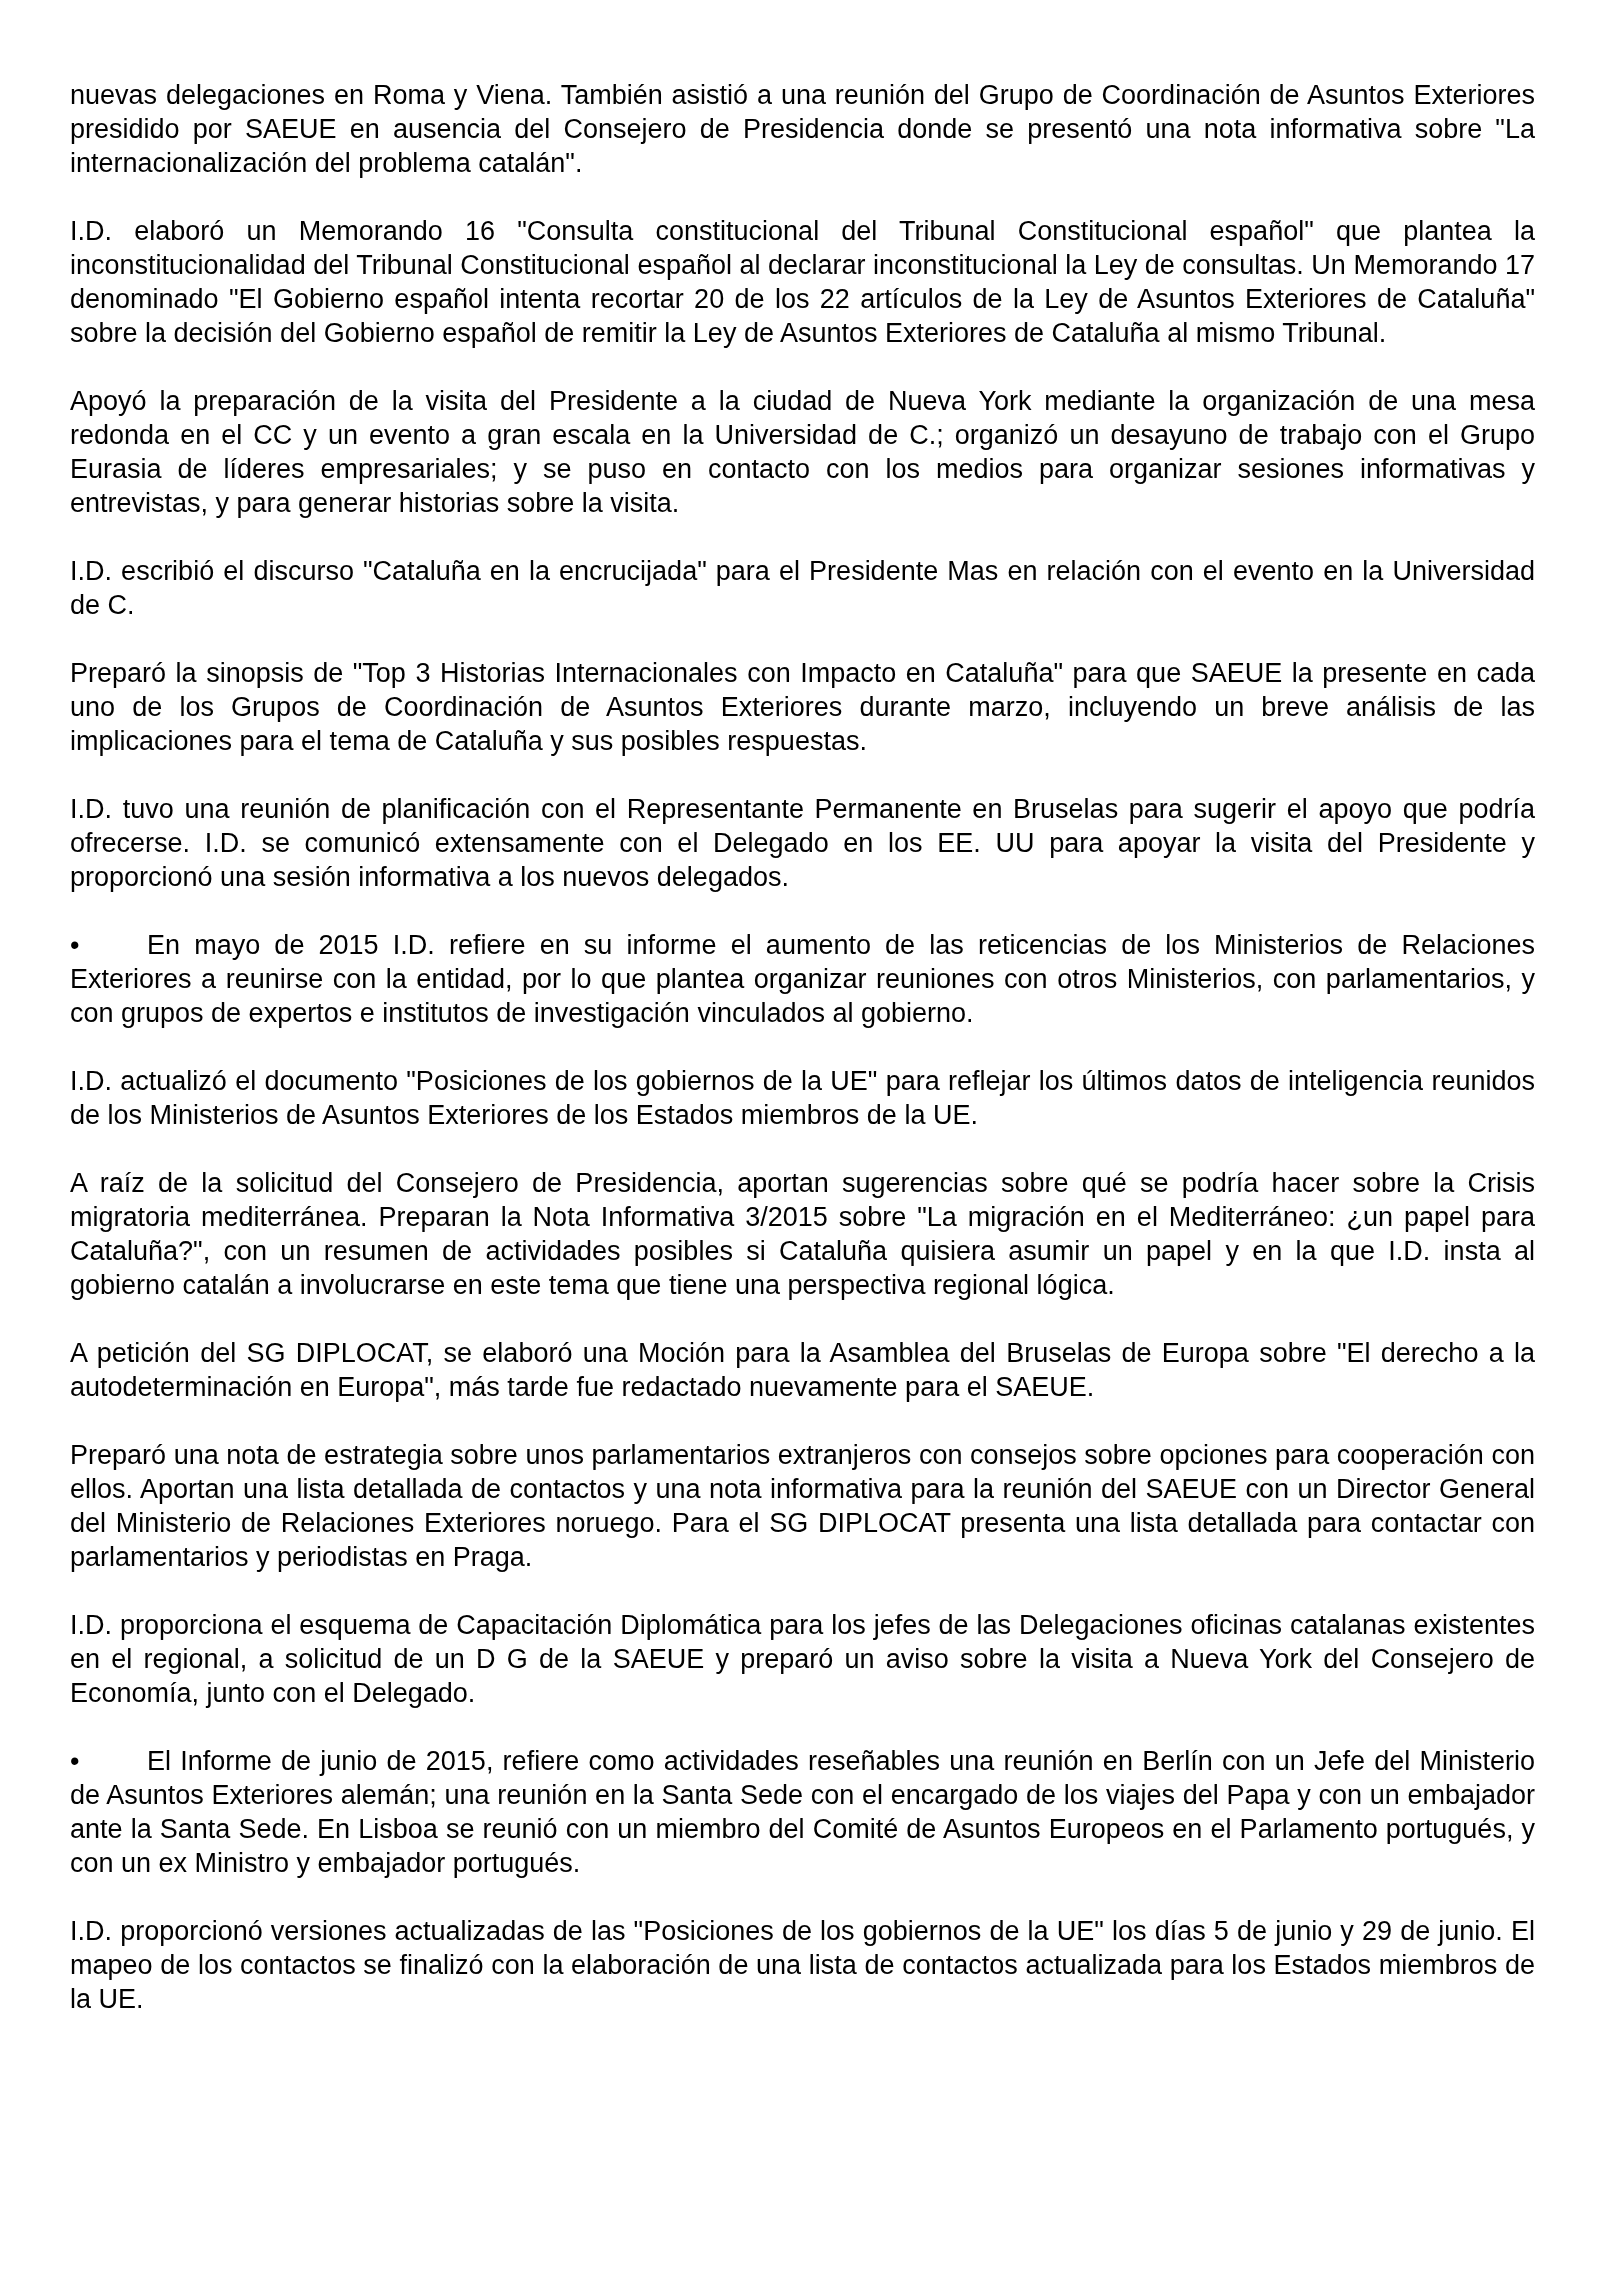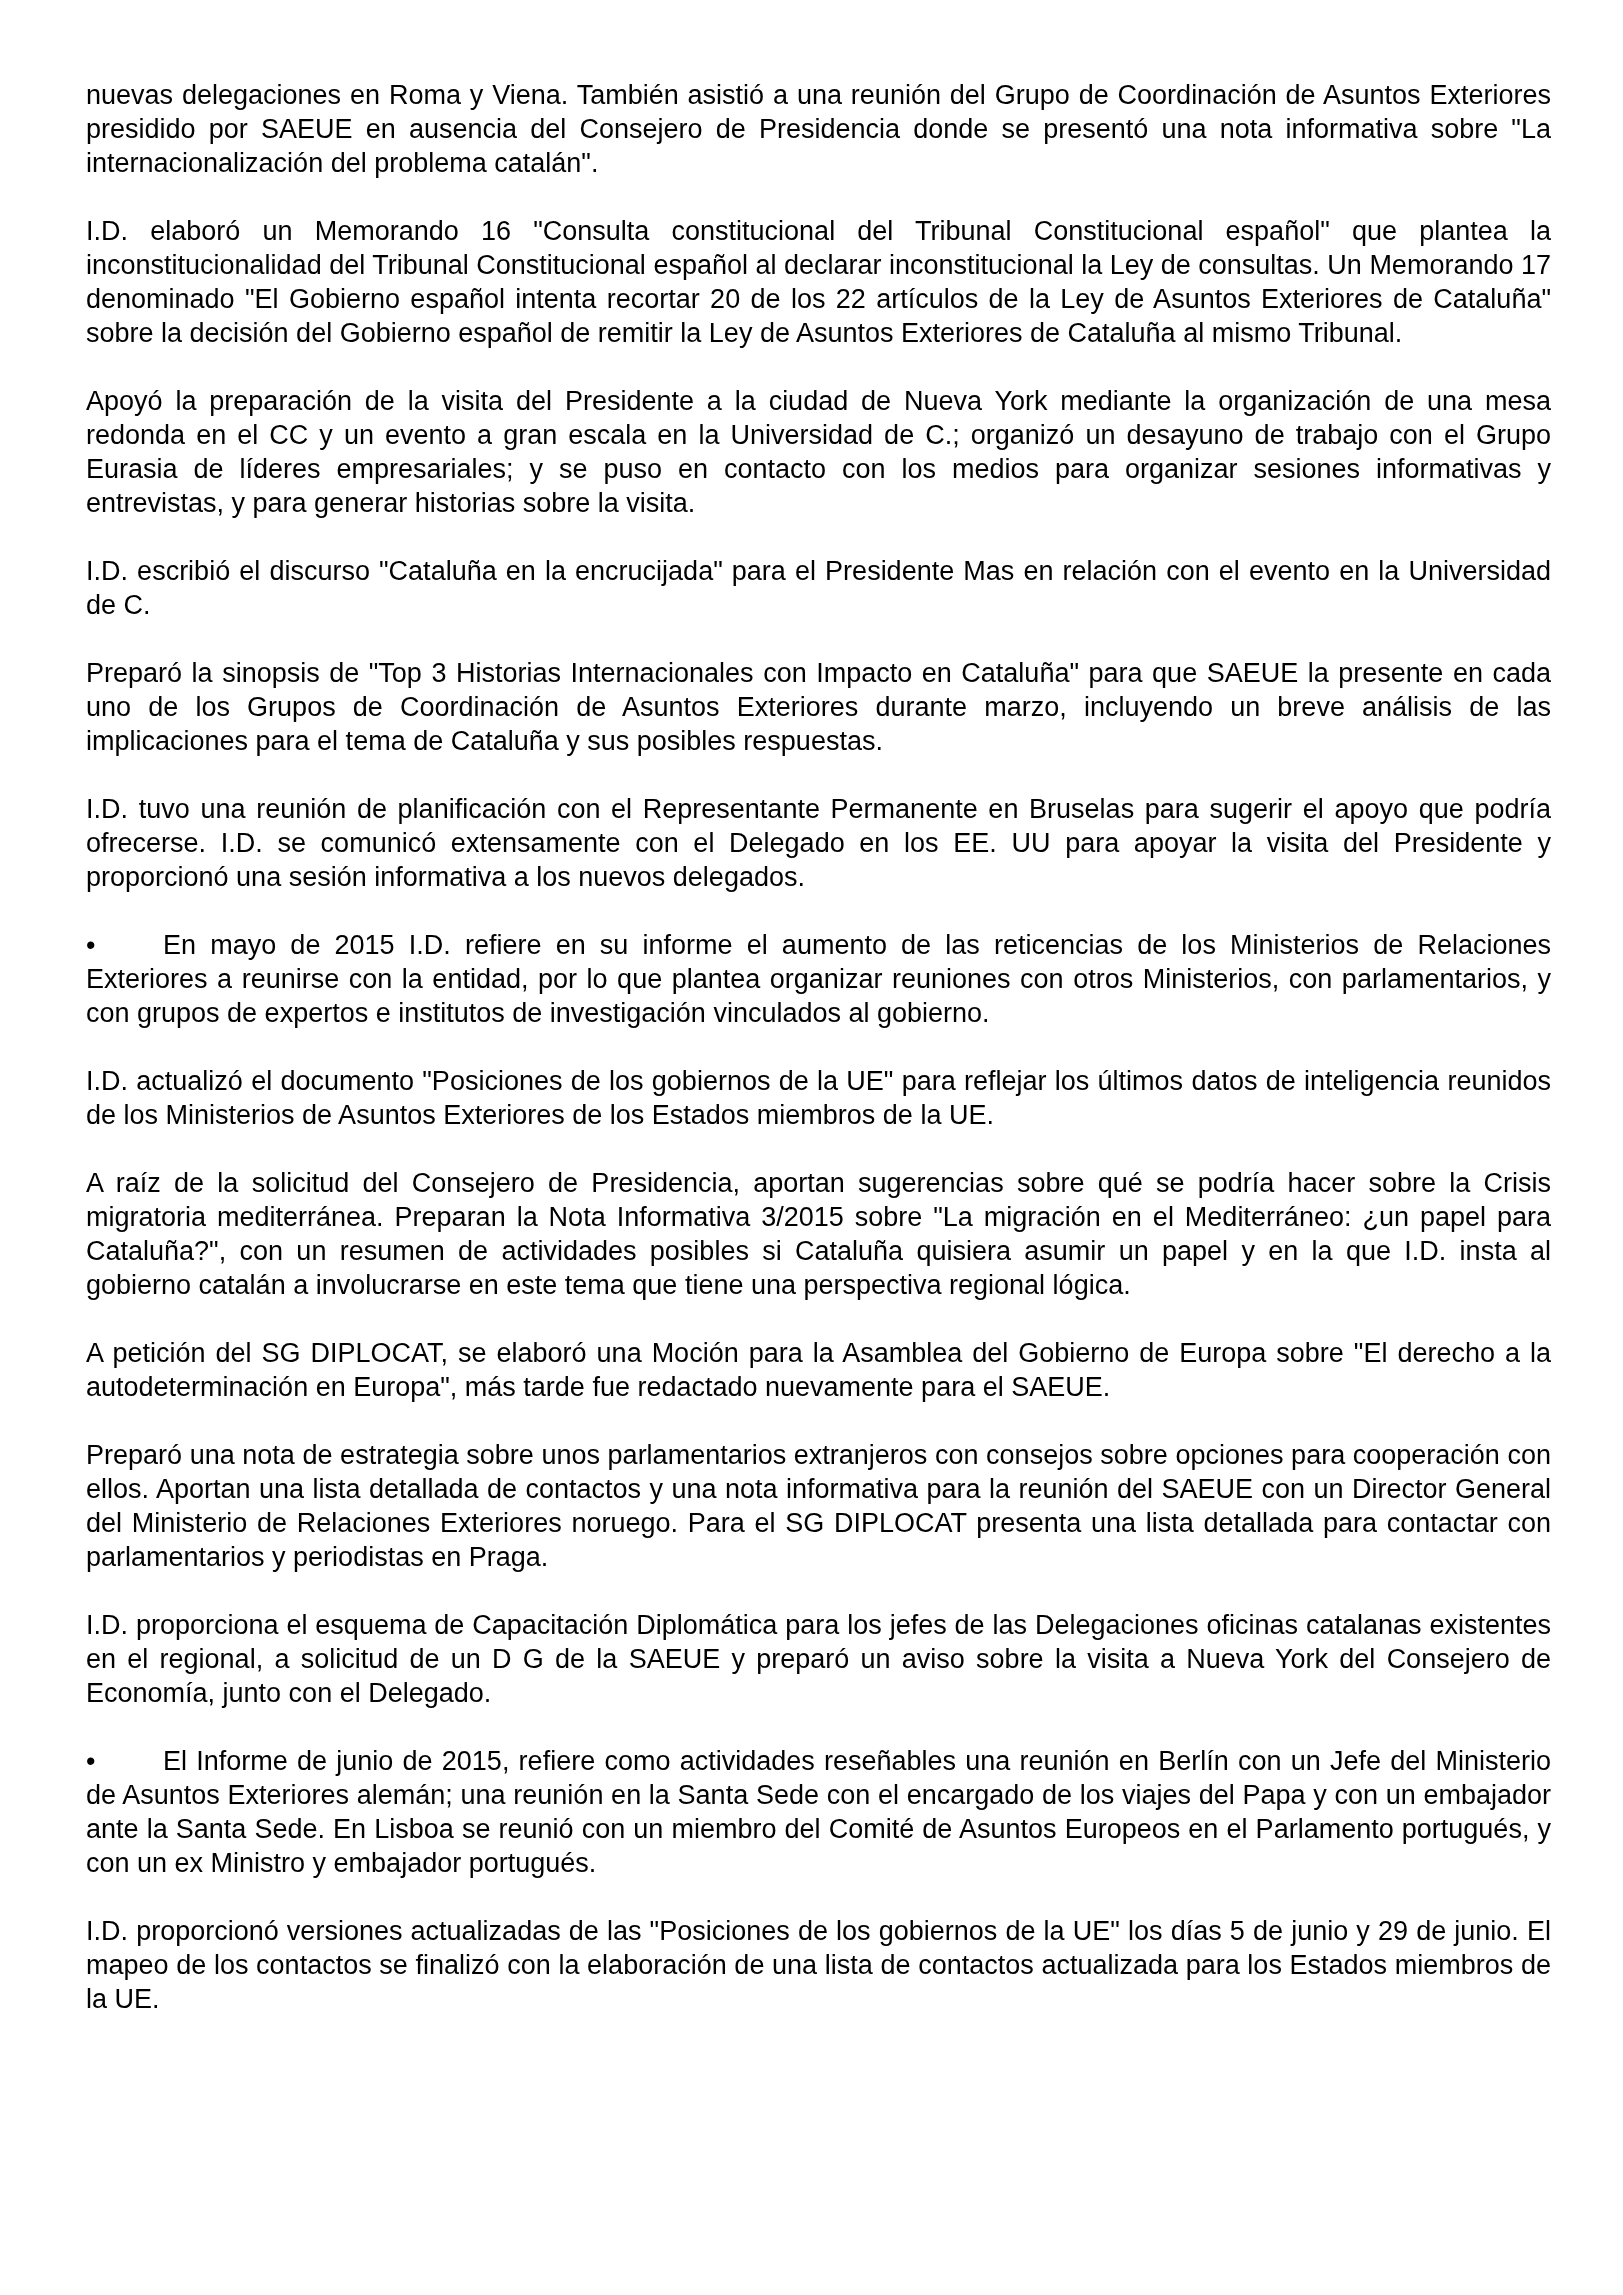--- a/index.html
+++ b/index.html
@@ -8,21 +8,21 @@
       background: #ffffff;
     }
     body {
       width: 1623px;
       height: 2295px;
       position: relative;
       overflow: hidden;
     }
     .page {
       position: absolute;
-      left: 86px;
+      left: 70px;
       top: 78px;
       width: 1465px;
       font-family: "Liberation Sans", sans-serif;
       font-size: 27px;
       line-height: 34px;
       color: #000000;
     }
     .para {
       margin: 0 0 34px 0;
       text-align: justify;
@@ -41,19 +41,19 @@
 <div class="page">
   <p class="para"><span>nuevas delegaciones en Roma y Viena. También asistió a una reunión del Grupo de Coordinación de Asuntos Exteriores presidido por SAEUE en ausencia del Consejero de Presidencia donde se presentó una nota informativa sobre "La internacionalización del problema catalán".</span></p>
   <p class="para"><span>I.D. elaboró un Memorando 16 "Consulta constitucional del Tribunal Constitucional español" que plantea la inconstitucionalidad del Tribunal Constitucional español al declarar inconstitucional la Ley de consultas. Un Memorando 17 denominado "El Gobierno español intenta recortar 20 de los 22 artículos de la Ley de Asuntos Exteriores de Cataluña" sobre la decisión del Gobierno español de remitir la Ley de Asuntos Exteriores de Cataluña al mismo Tribunal.</span></p>
   <p class="para"><span>Apoyó la preparación de la visita del Presidente a la ciudad de Nueva York mediante la organización de una mesa redonda en el CC y un evento a gran escala en la Universidad de C.; organizó un desayuno de trabajo con el Grupo Eurasia de líderes empresariales; y se puso en contacto con los medios para organizar sesiones informativas y entrevistas, y para generar historias sobre la visita.</span></p>
   <p class="para"><span>I.D. escribió el discurso "Cataluña en la encrucijada" para el Presidente Mas en relación con el evento en la Universidad de C.</span></p>
   <p class="para"><span>Preparó la sinopsis de "Top 3 Historias Internacionales con Impacto en Cataluña" para que SAEUE la presente en cada uno de los Grupos de Coordinación de Asuntos Exteriores durante marzo, incluyendo un breve análisis de las implicaciones para el tema de Cataluña y sus posibles respuestas.</span></p>
   <p class="para"><span>I.D. tuvo una reunión de planificación con el Representante Permanente en Bruselas para sugerir el apoyo que podría ofrecerse. I.D. se comunicó extensamente con el Delegado en los EE. UU para apoyar la visita del Presidente y proporcionó una sesión informativa a los nuevos delegados.</span></p>
   <p class="para"><span class="bullet">•</span><span>En mayo de 2015 I.D. refiere en su informe el aumento de las reticencias de los Ministerios de Relaciones Exteriores a reunirse con la entidad, por lo que plantea organizar reuniones con otros Ministerios, con parlamentarios, y con grupos de expertos e institutos de investigación vinculados al gobierno.</span></p>
   <p class="para"><span>I.D. actualizó el documento "Posiciones de los gobiernos de la UE" para reflejar los últimos datos de inteligencia reunidos de los Ministerios de Asuntos Exteriores de los Estados miembros de la UE.</span></p>
   <p class="para"><span>A raíz de la solicitud del Consejero de Presidencia, aportan sugerencias sobre qué se podría hacer sobre la Crisis migratoria mediterránea. Preparan la Nota Informativa 3/2015 sobre "La migración en el Mediterráneo: ¿un papel para Cataluña?", con un resumen de actividades posibles si Cataluña quisiera asumir un papel y en la que I.D. insta al gobierno catalán a involucrarse en este tema que tiene una perspectiva regional lógica.</span></p>
-  <p class="para"><span>A petición del SG DIPLOCAT, se elaboró una Moción para la Asamblea del Gobierno de Europa sobre "El derecho a la autodeterminación en Europa", más tarde fue redactado nuevamente para el SAEUE.</span></p>
+  <p class="para"><span>A petición del SG DIPLOCAT, se elaboró una Moción para la Asamblea del Bruselas de Europa sobre "El derecho a la autodeterminación en Europa", más tarde fue redactado nuevamente para el SAEUE.</span></p>
   <p class="para"><span>Preparó una nota de estrategia sobre unos parlamentarios extranjeros con consejos sobre opciones para cooperación con ellos. Aportan una lista detallada de contactos y una nota informativa para la reunión del SAEUE con un Director General del Ministerio de Relaciones Exteriores noruego. Para el SG DIPLOCAT presenta una lista detallada para contactar con parlamentarios y periodistas en Praga.</span></p>
   <p class="para"><span>I.D. proporciona el esquema de Capacitación Diplomática para los jefes de las Delegaciones oficinas catalanas existentes en el regional, a solicitud de un D G de la SAEUE y preparó un aviso sobre la visita a Nueva York del Consejero de Economía, junto con el Delegado.</span></p>
   <p class="para"><span class="bullet">•</span><span>El Informe de junio de 2015, refiere como actividades reseñables una reunión en Berlín con un Jefe del Ministerio de Asuntos Exteriores alemán; una reunión en la Santa Sede con el encargado de los viajes del Papa y con un embajador ante la Santa Sede. En Lisboa se reunió con un miembro del Comité de Asuntos Europeos en el Parlamento portugués, y con un ex Ministro y embajador portugués.</span></p>
   <p class="para last"><span>I.D. proporcionó versiones actualizadas de las "Posiciones de los gobiernos de la UE" los días 5 de junio y 29 de junio. El mapeo de los contactos se finalizó con la elaboración de una lista de contactos actualizada para los Estados miembros de la UE.</span></p>
 </div>
 
 
 </body></html>

